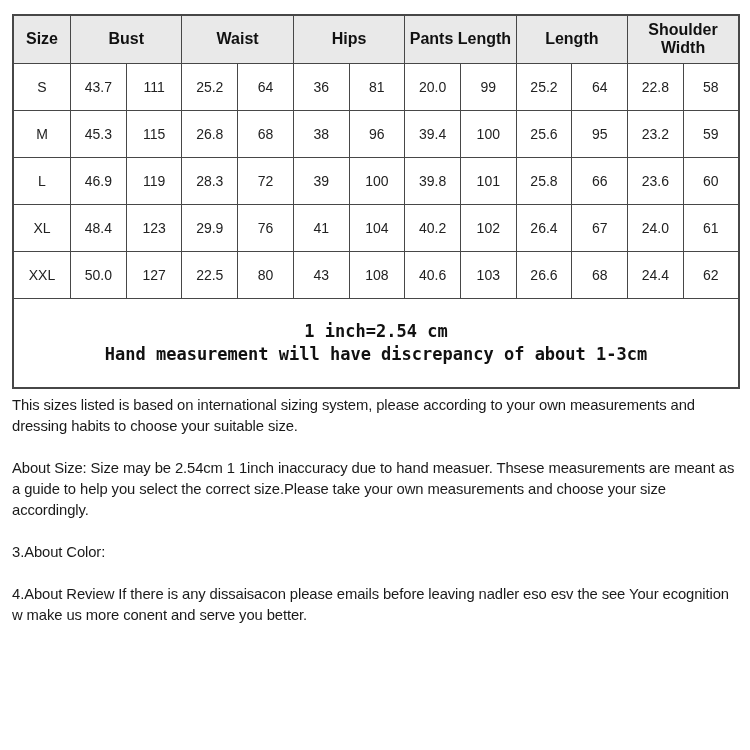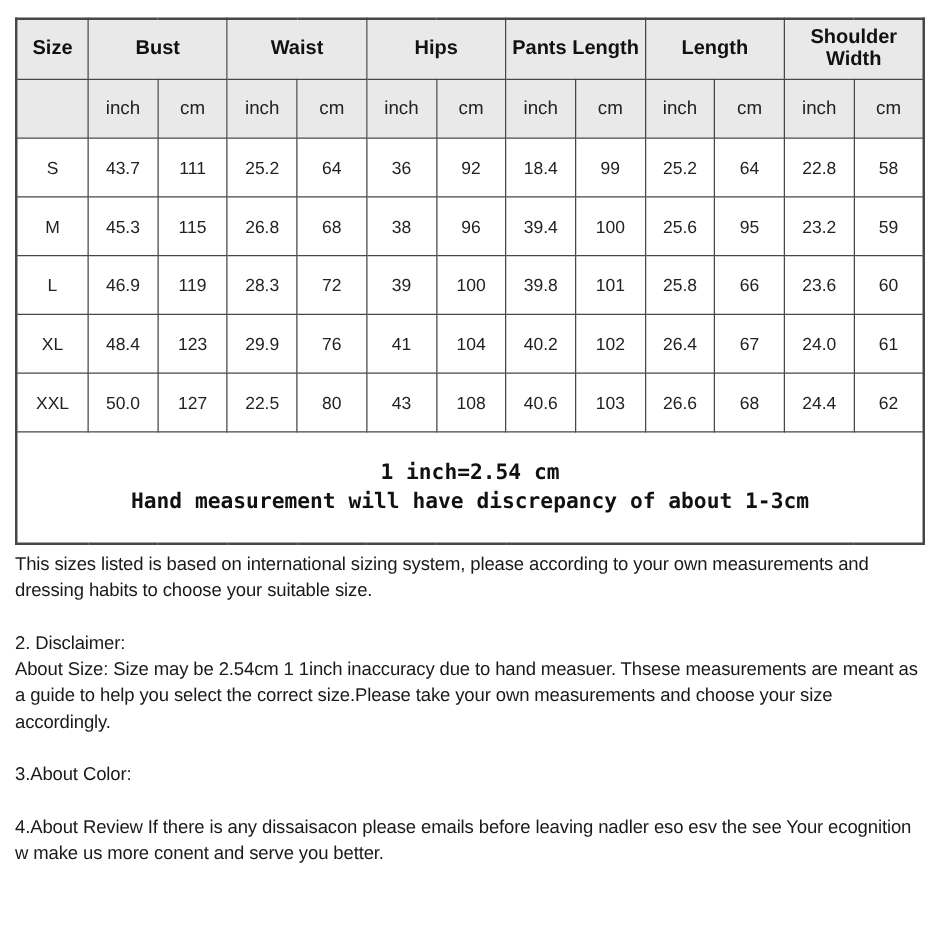--- a/index.html
+++ b/index.html
@@ -83,46 +83,31 @@
     <thead>
       <tr class="group-row" id="group-row">
           <th style="width: 56px;">Size</th>
           <th colspan="2">Bust</th>
           <th colspan="2">Waist</th>
           <th colspan="2">Hips</th>
           <th colspan="2">Pants Length</th>
           <th colspan="2">Length</th>
           <th colspan="2">Shoulder Width</th>
         </tr>
-      <tr class="unit-row" id="unit-row">
-          <td></td>
-          <td style="width: 56px;">inch</td>
-          <td style="width: 56px;">cm</td>
-          <td style="width: 56px;">inch</td>
-          <td style="width: 56px;">cm</td>
-          <td style="width: 56px;">inch</td>
-          <td style="width: 56px;">cm</td>
-          <td style="width: 56px;">inch</td>
-          <td style="width: 56px;">cm</td>
-          <td style="width: 56px;">inch</td>
-          <td style="width: 56px;">cm</td>
-          <td style="width: 56px;">inch</td>
-          <td style="width: 56px;">cm</td>
-        </tr>
     </thead>
     <tbody id="table-body">
         <tr class="data-row">
           <td>S</td>
           <td>43.7</td>
           <td>111</td>
           <td>25.2</td>
           <td>64</td>
           <td>36</td>
-          <td>92</td>
-          <td>18.4</td>
+          <td>81</td>
+          <td>20.0</td>
           <td>99</td>
           <td>25.2</td>
           <td>64</td>
           <td>22.8</td>
           <td>58</td>
         </tr>
         <tr class="data-row">
           <td>M</td>
           <td>45.3</td>
           <td>115</td>
@@ -191,21 +176,20 @@
         </td>
       </tr>
     </tbody>
   </table>
 
   <div class="notes" id="notes">
       <div class="section">
         <div class="body-text">This sizes listed is based on international sizing system, please according to your own measurements and dressing habits to choose your suitable size.</div>
       </div>
       <div class="section">
-        <div class="heading">2. Disclaimer:</div>
         <div class="body-text">About Size: Size may be 2.54cm 1 1inch inaccuracy due to hand measuer. Thsese measurements are meant as a guide to help you select the correct size.Please take your own measurements and choose your size accordingly.</div>
       </div>
       <div class="section">
         <div class="heading">3.About Color:</div>
       </div>
       <div class="section">
         <div class="body-text">4.About Review If there is any dissaisacon please emails before leaving nadler eso esv the see Your ecognition w  make us more conent and serve you better.</div>
       </div>
     </div>
 

